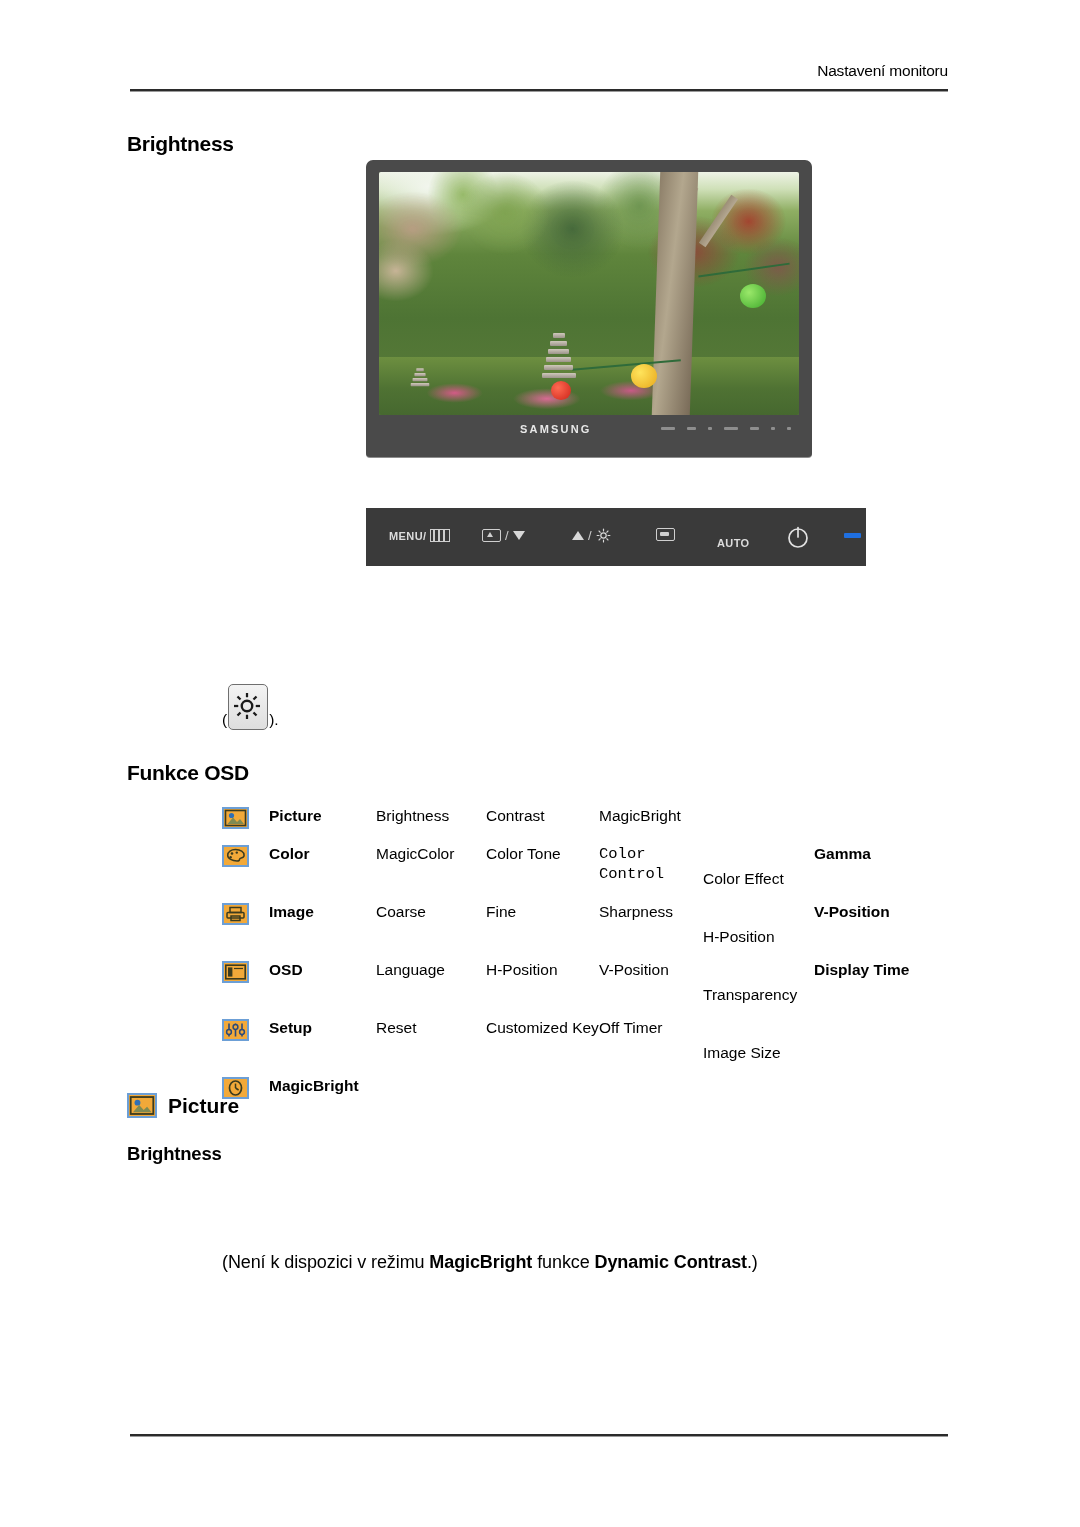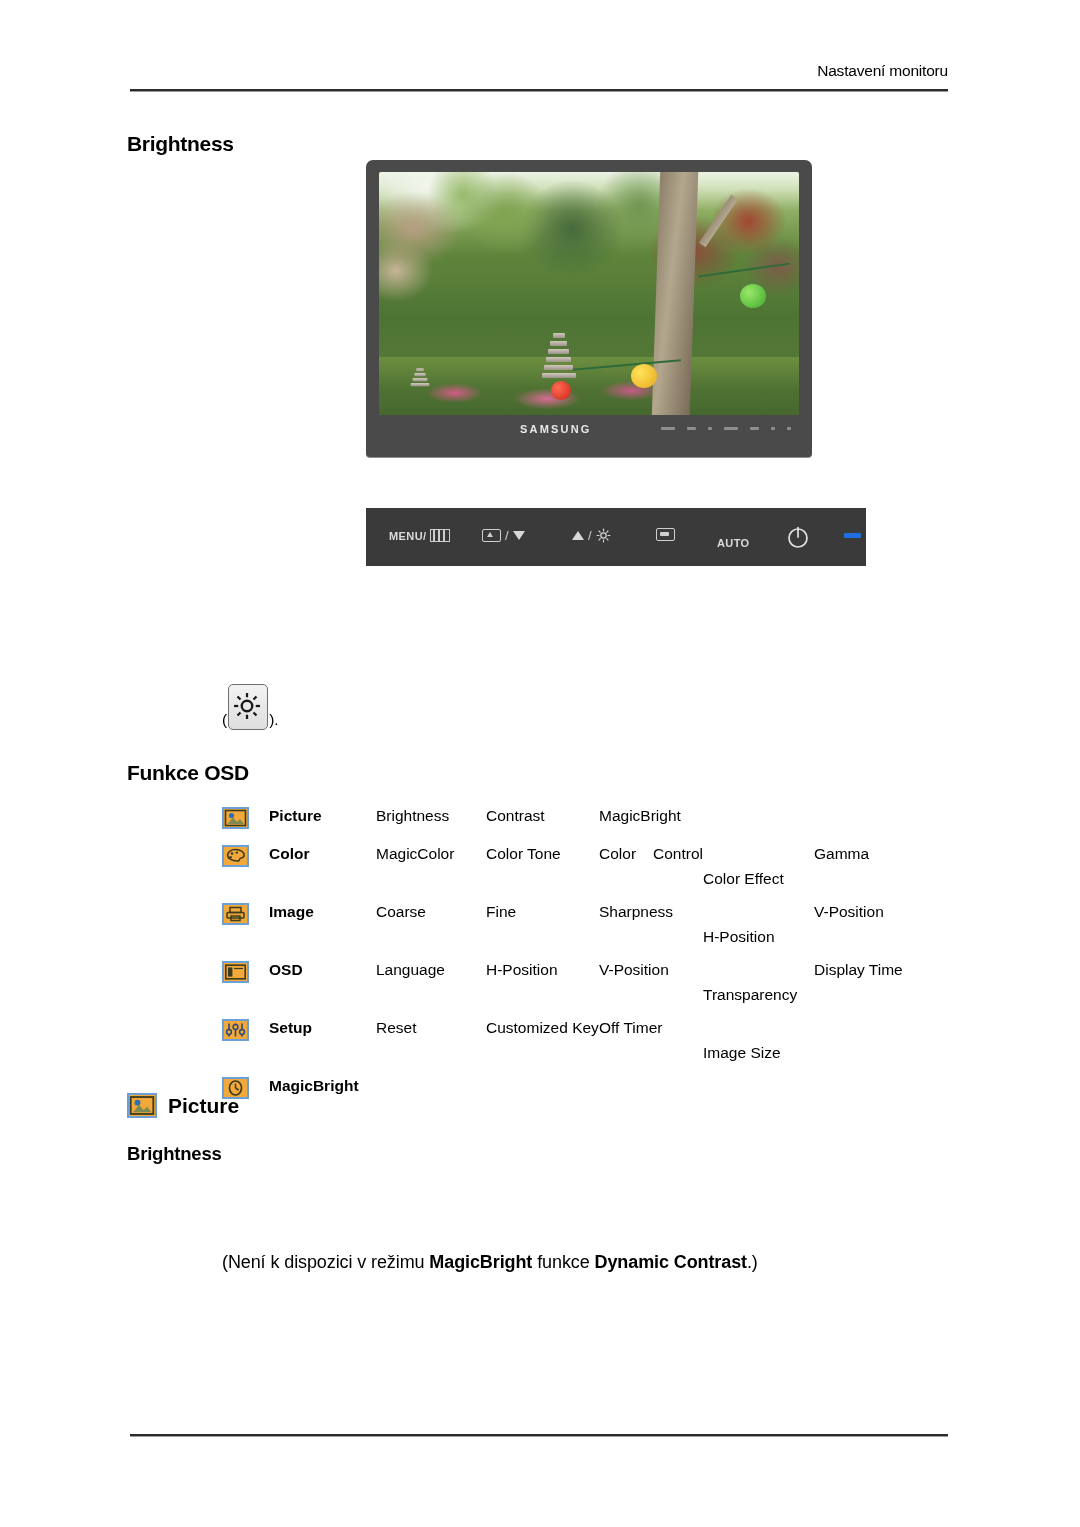--- a/index.html
+++ b/index.html
@@ -300,24 +300,25 @@
   }
   .osd-label {
     width: 107px; flex: 0 0 107px;
     font-weight: bold;
     line-height: 20px;
   }
   .osd-c1 { width: 110px; flex: 0 0 110px; line-height: 20px; }
   .osd-c2 { width: 113px; flex: 0 0 113px; line-height: 20px; }
   .osd-c3 { width: 104px; flex: 0 0 104px; line-height: 20px; }
   .osd-c4 { width: 111px; flex: 0 0 111px; line-height: 20px; margin-top: 25px; }
-  .osd-c5 { width: 110px; flex: 0 0 110px; line-height: 20px; }
+  .osd-c5 { width: 110px; flex: 0 0 110px; line-height: 20px; font-weight: bold; }
   .justify-cell {
     text-align: justify;
     text-align-last: justify;
+    font-family: Liberation Mono, monospace;
   }
 
   
   .osd-ic {
     display: inline-block;
     width: 27px; height: 22px;
     background: #f2a939;
     border: 2px solid #6c9fd6;
     box-sizing: border-box;
     position: relative;

